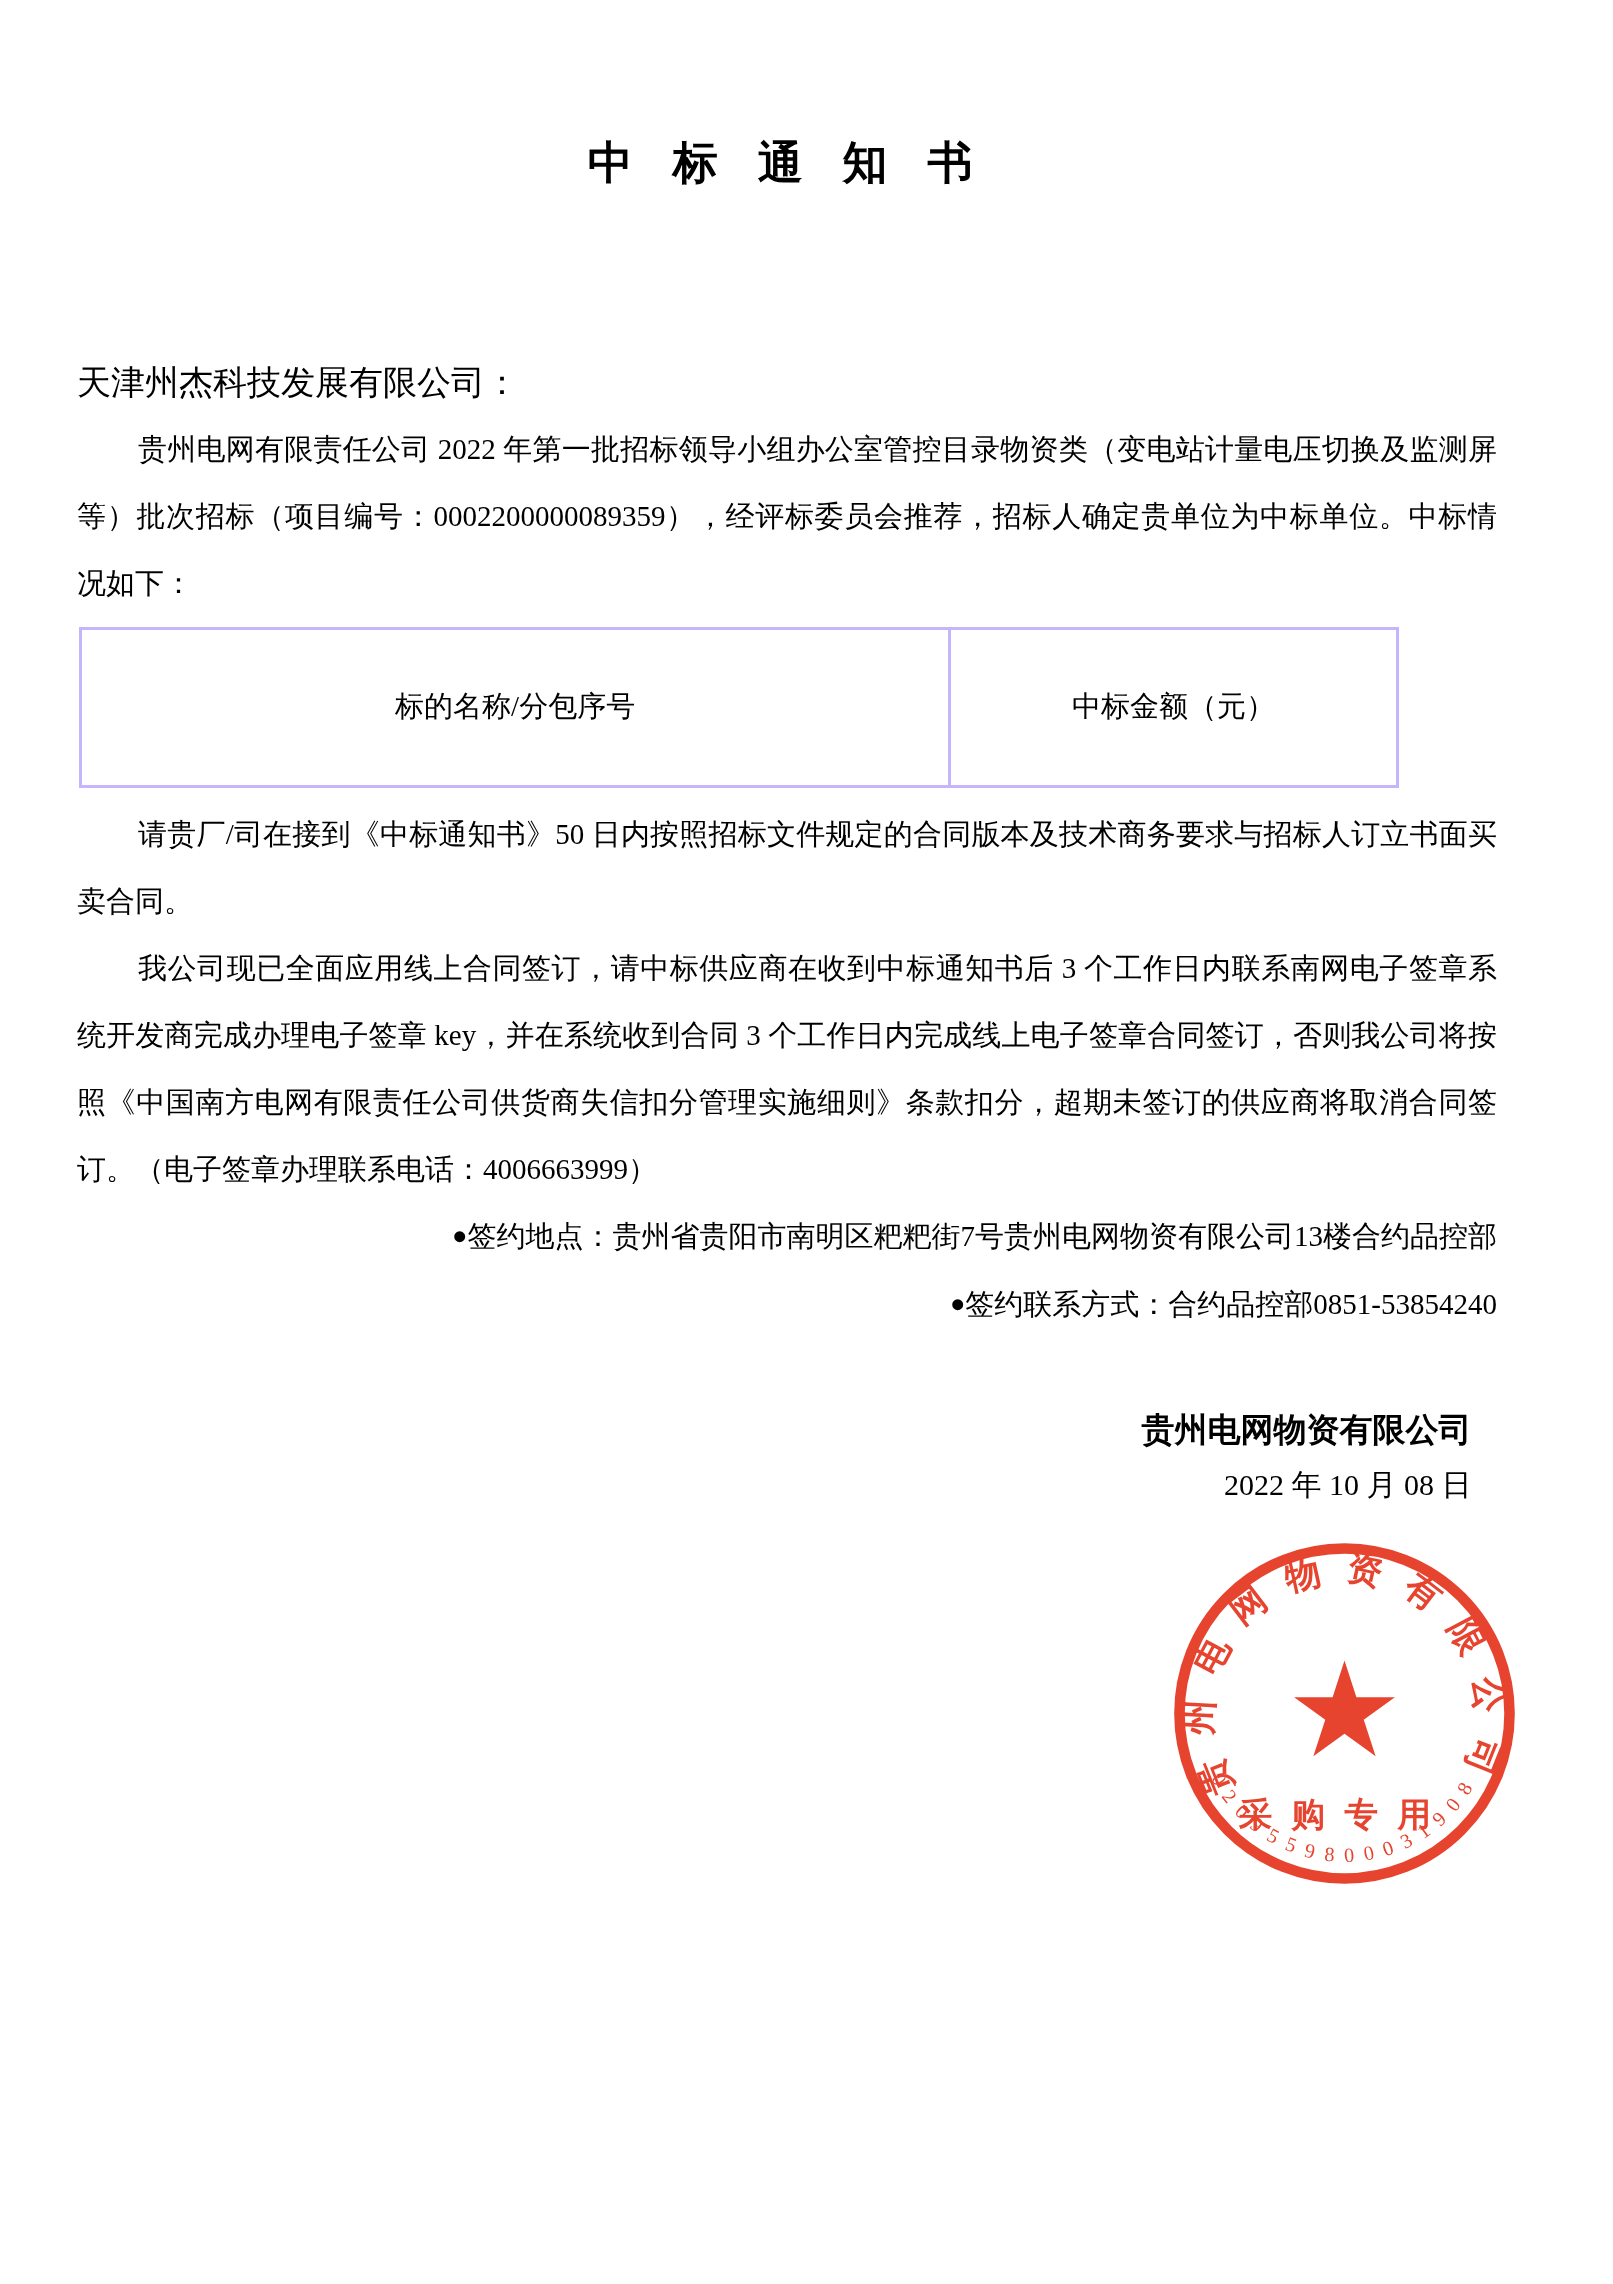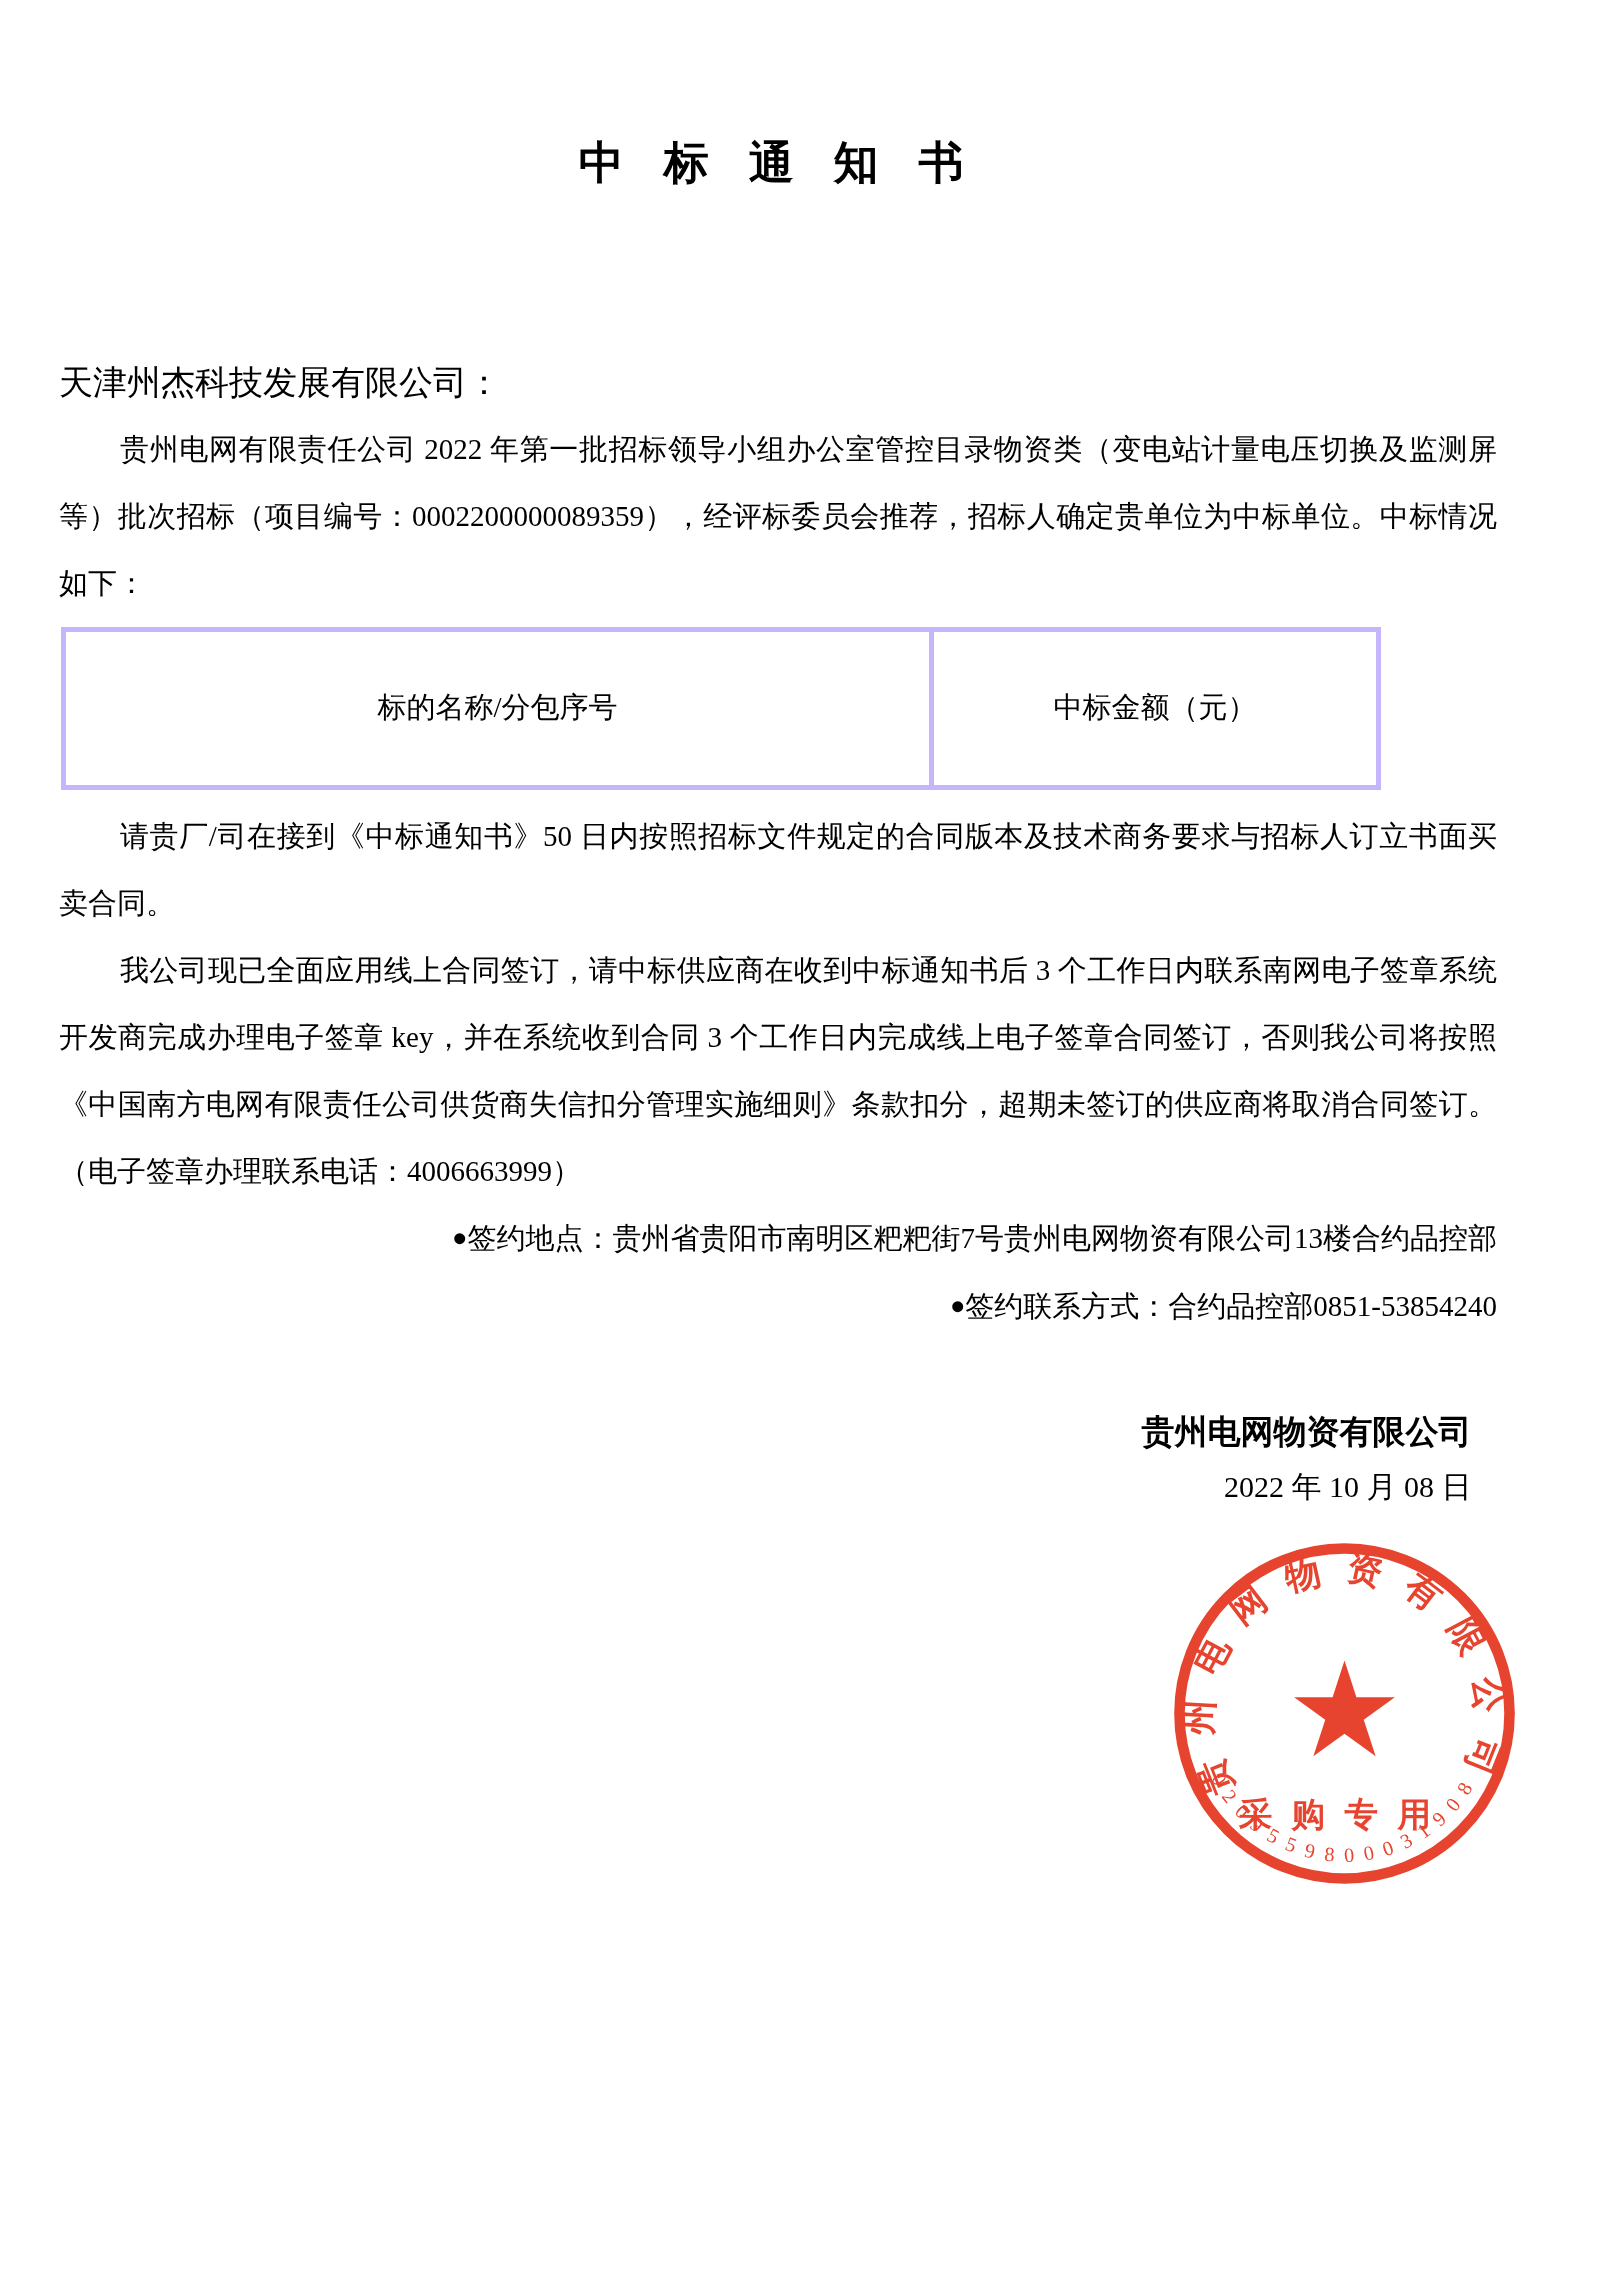--- a/index.html
+++ b/index.html
@@ -7,21 +7,21 @@
   .page {
     position: relative;
     width: 1613px;
     height: 2285px;
     background: #ffffff;
     color: #000000;
     font-family: "Liberation Serif", serif;
     overflow: hidden;
   }
   .content {
-    padding: 0 116px 0 59px;
+    padding: 0 116px 0 77px;
   }
   .doc-title {
     margin-top: 129px;
     height: 67px;
     line-height: 67px;
     text-align: center;
     font-size: 45px;
     font-weight: bold;
     letter-spacing: 13.7px;
     font-family: "Liberation Sans", sans-serif;
@@ -42,21 +42,21 @@
   }
   .award-table {
     border-collapse: collapse;
     margin: 9.8px 0 0 2px;
     width: 1320px;
     table-layout: fixed;
     border: 2px solid #000;
     font-size: 29px;
   }
   .award-table td {
-    border: 5px solid #c4b5fd;
+    border: 3px solid #c4b5fd;
     text-align: center;
     vertical-align: middle;
     height: 158px;
   }
   .award-table .c1 { width: 66%; }
   .award-table .c2 { width: 34%; }
   .after-table { margin-top: 13.7px; }
   .bullet-line {
     font-size: 29px;
     line-height: 67px;

